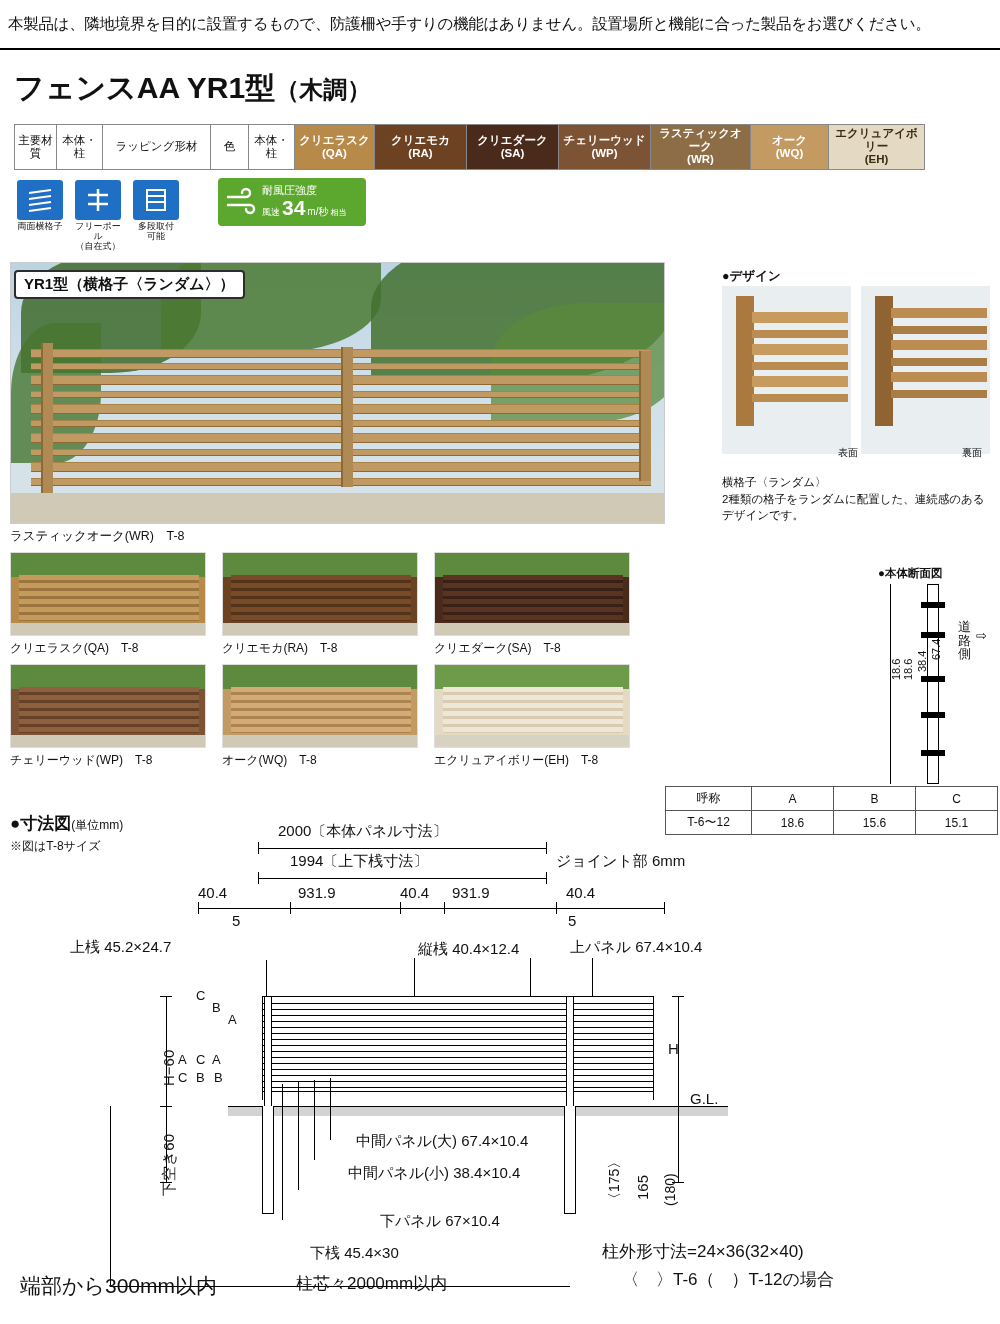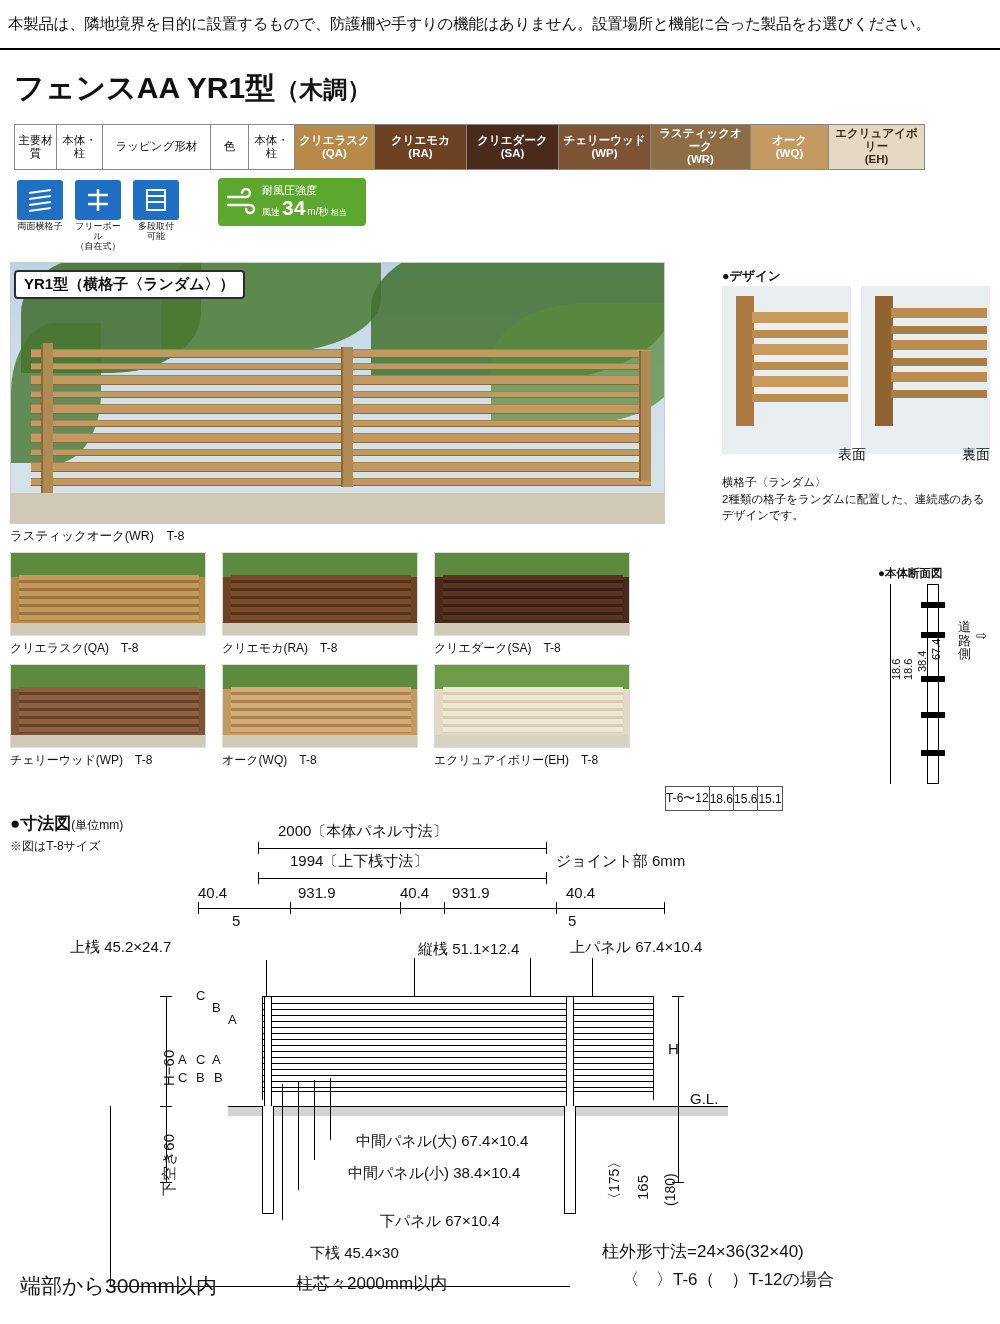--- a/index.html
+++ b/index.html
@@ -80,21 +80,21 @@
     left:14px; top:270px;
     background:#fff; border:2px solid #2c2c2c; border-radius:4px;
     padding:3px 8px; font-size:15px; font-weight:bold;
   }
   #main-caption { left:10px; top:528px; font-size:12.5px; }
 
   
   #design-head { left:722px; top:268px; font-size:12.5px; font-weight:bold; }
   #design-imgs { left:722px; top:286px; width:268px; height:168px; display:flex; gap:10px; }
   .dimg { width:129px; height:168px; background:#e9eef1; position:relative; overflow:hidden; }
-  .dcap { position:absolute; font-size:14px; }
+  .dcap { position:absolute; font-size:10px; }
   #design-text { left:722px; top:474px; font-size:11.5px; line-height:1.45; width:270px; }
 
   
   .thumb { position:absolute; width:196px; height:84px; overflow:hidden; border:1px solid #ddd; }
   .tcap { position:absolute; font-size:12px; }
 
   
   #sec-head { left:878px; top:566px; font-size:11.5px; font-weight:bold; }
   #sec-box { left:890px; top:584px; width:80px; height:200px; border-left:1px solid #000; }
   #road-label { left:958px; top:620px; font-size:13px; width:14px; line-height:1.05; }
@@ -352,20 +352,26 @@
 </div>
 <div class="abs rot90" style="left:890px;top:680px;font-size:11px;">18.6</div>
 <div class="abs rot90" style="left:902px;top:680px;font-size:11px;">18.6</div>
 <div class="abs rot90" style="left:916px;top:672px;font-size:11px;">38.4</div>
 <div class="abs rot90" style="left:930px;top:660px;font-size:11px;">67.4</div>
 <div id="road-label" class="abs"><span>道路側</span></div>
 <div class="abs" style="left:976px;top:628px;font-size:13px;">⇨</div>
 
 <table id="dim-table" class="abs">
   <tbody>
+      <tr>
+    <td style="width:86px;">呼称</td>
+    <td style="width:82px;">A</td>
+    <td style="width:82px;">B</td>
+    <td style="width:82px;">C</td>
+  </tr>
   <tr>
     <td>T-6〜12</td>
     <td>18.6</td>
     <td>15.6</td>
     <td>15.1</td>
   </tr>
 </tbody>
   </table>
 
 <div id="dimhead" class="abs">
@@ -394,21 +400,21 @@
 <div class="dtxt abs" style="left:198px;top:884px;">40.4</div>
 <div class="dtxt abs" style="left:298px;top:884px;">931.9</div>
 <div class="dtxt abs" style="left:400px;top:884px;">40.4</div>
 <div class="dtxt abs" style="left:452px;top:884px;">931.9</div>
 <div class="dtxt abs" style="left:566px;top:884px;">40.4</div>
 
 <div class="dtxt abs" style="left:232px;top:912px;">5</div>
 <div class="dtxt abs" style="left:568px;top:912px;">5</div>
 
 <div class="dtxt abs" style="left:70px;top:938px;">上桟 45.2×24.7</div>
-<div class="dtxt abs" style="left:418px;top:940px;">縦桟 51.1×12.4</div>
+<div class="dtxt abs" style="left:418px;top:940px;">縦桟 40.4×12.4</div>
 <div class="dtxt abs" style="left:570px;top:938px;">上パネル 67.4×10.4</div>
 
 <div class="leader abs" style="left:266px;top:960px;height:38px;"></div>
 <div class="leader abs" style="left:414px;top:958px;height:42px;"></div>
 <div class="leader abs" style="left:530px;top:958px;height:42px;"></div>
 <div class="leader abs" style="left:592px;top:958px;height:42px;"></div>
 
 <div id="fence-draw" class="abs">
   <div style="position:absolute;left:0;top:0;width:100%;height:7px;background:#fff;border-bottom:1px solid #000;"></div>
   <div style="position:absolute;left:0;top:8px;width:100%;height:5px;border-bottom:1px solid #000;"></div>

